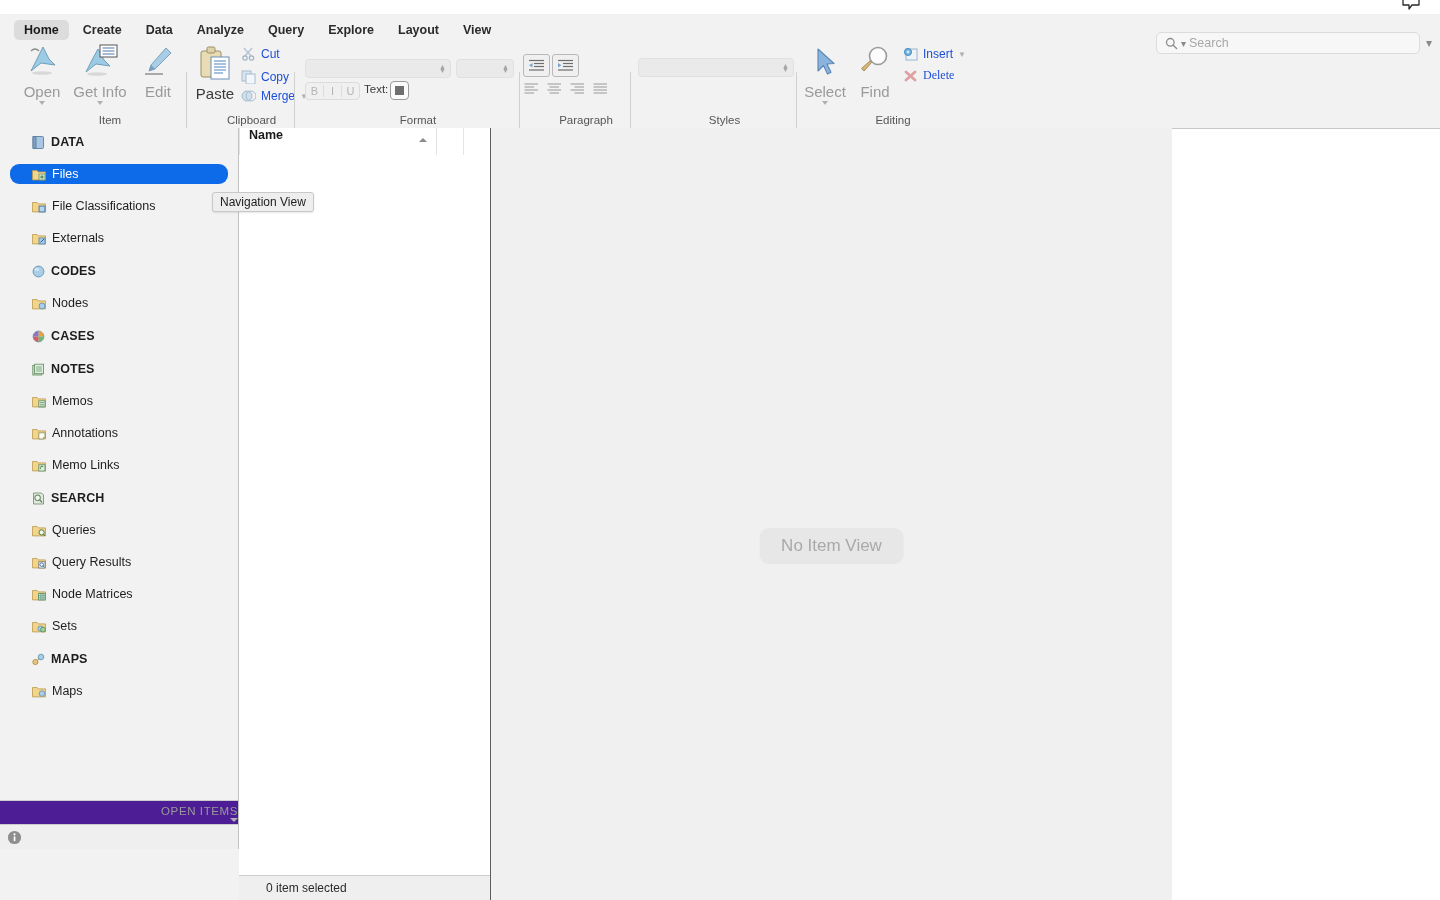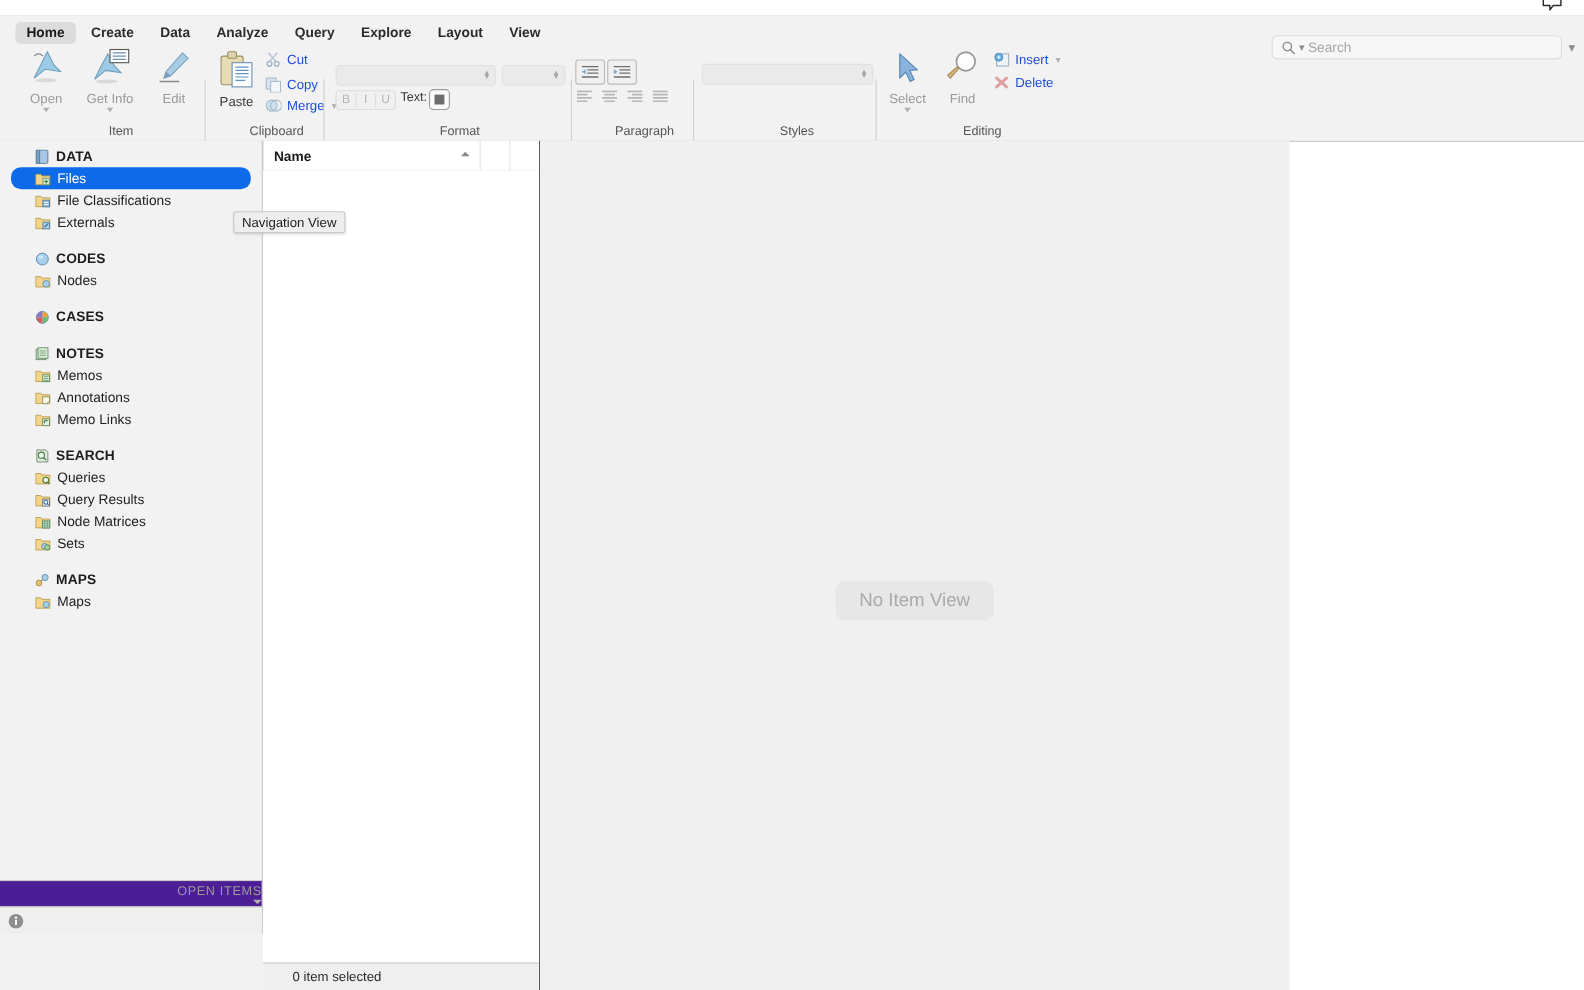--- a/index.html
+++ b/index.html
@@ -77,21 +77,21 @@
     position: absolute; top: 30px; width: 1px; height: 62px;
     background: #d0d0d0;
   }
 
   .btn-lg {
     position: absolute; width: 56px;
     display: flex; flex-direction: column; align-items: center;
     cursor: default;
   }
   .btn-lg .glyph { height: 40px; display:flex; align-items:center; justify-content:center; }
-  .btn-lg .lbl { font-size: 12px; color: #9a9a9a; margin-top: 1px; }
+  .btn-lg .lbl { font-size: 15px; color: #9a9a9a; margin-top: 1px; }
   .btn-lg.enabled .lbl { color: #3a3a3a; }
   .caret-dn {
     width: 0; height: 0; margin-top: 1px;
     border-left: 3.5px solid transparent;
     border-right: 3.5px solid transparent;
     border-top: 4px solid #b0b0b0;
   }
 
   .btn-sm {
     position: absolute; display: flex; align-items: center; gap: 5px;
@@ -152,21 +152,21 @@
     margin-top: 13px;
   }
   .nav-section:first-child { margin-top: 4px; }
   .nav-section .txt {
     font-size: 12.5px; font-weight: bold; color: #1d1d1d;
     letter-spacing: 0.1px;
   }
   .nav-item {
     display: flex; align-items: center; gap: 6px;
     height: 20px; padding-left: 40px;
-    margin: 0 10px 0 10px;
+    margin: 12px 10px 0 10px;
     border-radius: 9px;
     cursor: default;
   }
   .nav-item .txt { font-size: 12.5px; color: #1d1d1d; }
   .nav-item.selected { background: #0d6ae8; }
   .nav-item.selected .txt { color: #ffffff; }
 
   .open-items {
     position: absolute; left: 0; bottom: 24px; width: 238px; height: 24px;
     background: #4c1d95;
@@ -197,21 +197,21 @@
   .list-header {
     position: absolute; left: 0; top: 0; width: 251px; height: 27px;
     background: #ffffff;
     border-bottom: 1px solid #d8d8d8;
     display: flex; align-items: center;
   }
   .col-name {
     position: relative;
     width: 193px; height: 27px;
     border-left: 1px solid #e4e4e4;
-    display: flex; align-items: center; padding-left: 9px;
+    display: flex; align-items: flex-start; padding-left: 9px;
   }
   .col-name .txt { font-size: 12.5px; font-weight: bold; color: #1b1b1b; }
   .sort-asc {
     position: absolute; right: 9px; top: 10px;
     width: 0; height: 0;
     border-left: 4px solid transparent;
     border-right: 4px solid transparent;
     border-bottom: 4px solid #8a8a8a;
   }
   .col-x { width: 27px; height: 27px; border-left: 1px solid #e4e4e4; }
@@ -524,21 +524,21 @@
           <div class="btn-sm" style="left:106px; top:5px;">
             <svg width="15" height="14" viewBox="0 0 15 14">
               <rect x="3" y="2" width="11" height="11" fill="#eef3f8" stroke="#9cb4c8" stroke-width="1"></rect>
               <circle cx="5" cy="5" r="3.6" fill="#6aaee0" stroke="#4a8ec0" stroke-width="0.9"></circle>
               <path d="M3.5 5 L6.5 5 M5 3.5 L5 6.5" stroke="#fff" stroke-width="1"></path>
             </svg>
             <span class="lbl">Insert</span>
             <span style="font-size:8px;color:#b0b0b0;">▼</span>
           </div>
 
-          <div class="btn-sm" style="left:106px; top:26px;">
+          <div class="btn-sm" style="left:106px; top:26px;font-family:Liberation Serif, serif;">
             <svg width="15" height="14" viewBox="0 0 15 14">
               <g stroke="#e0a0a0" stroke-width="2.8" stroke-linecap="round">
                 <line x1="3" y1="3" x2="12" y2="11"></line>
                 <line x1="12" y1="3" x2="3" y2="11"></line>
               </g>
             </svg>
             <span class="lbl">Delete</span>
           </div>
         </div>
         <div class="grp-label">Editing</div>

